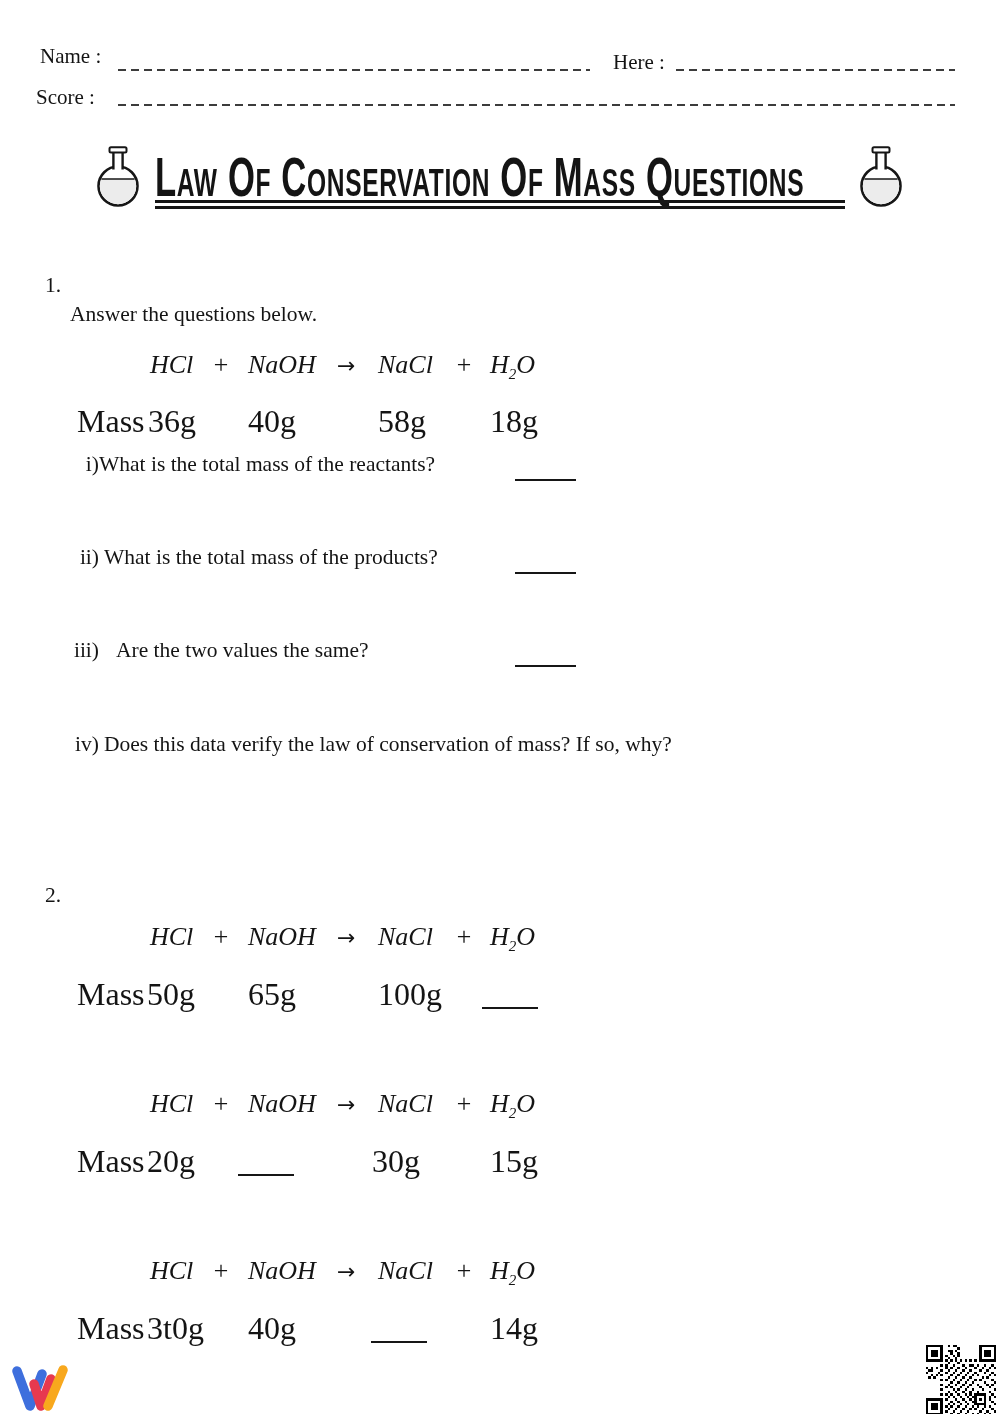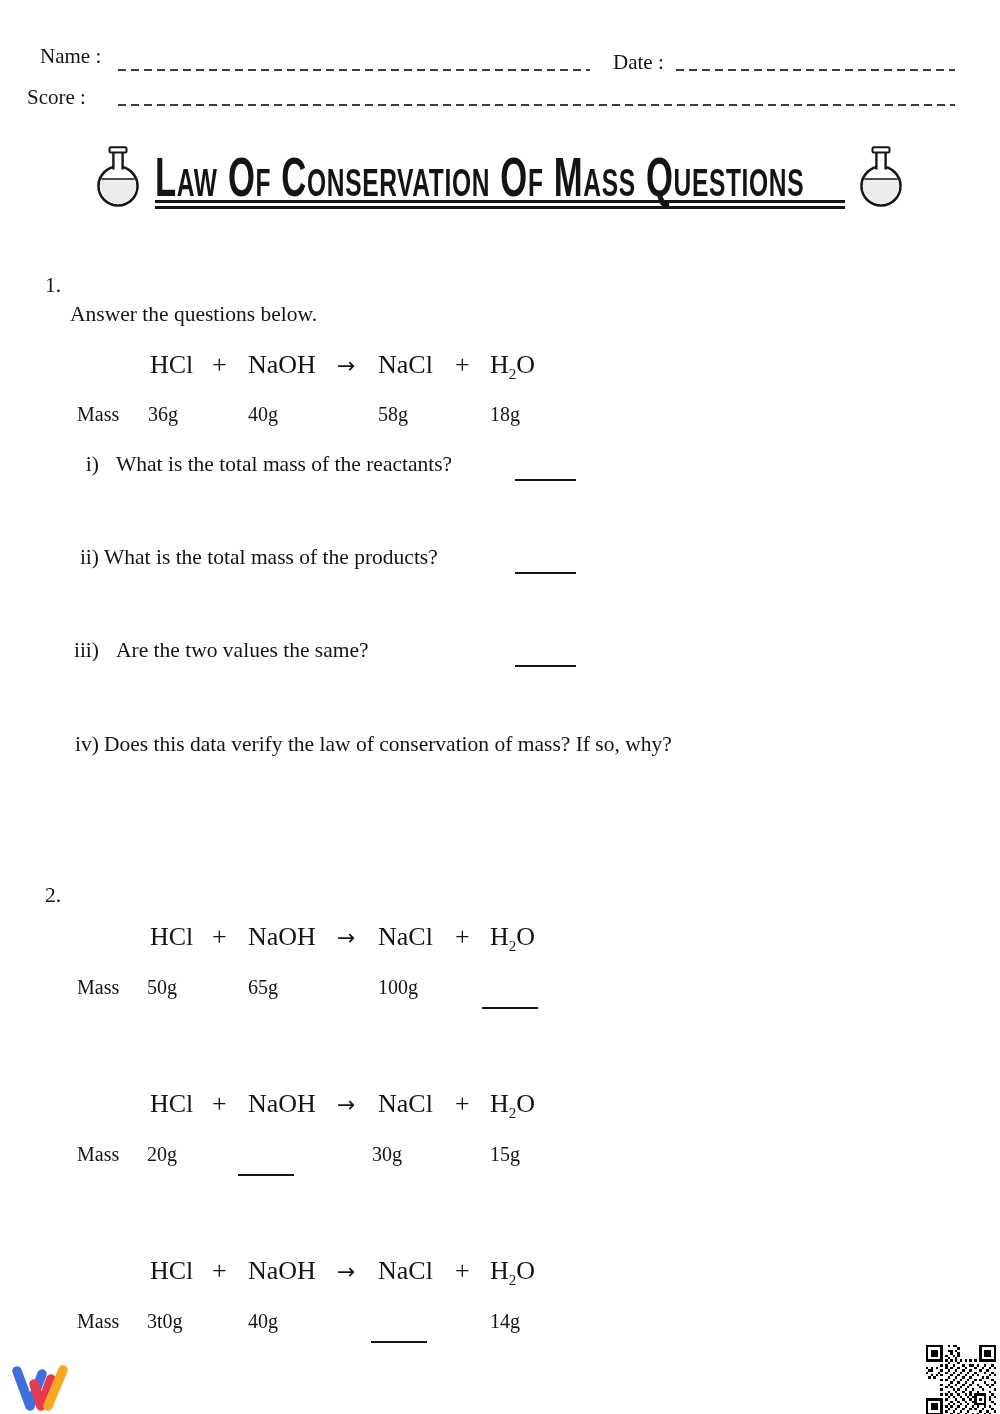--- a/index.html
+++ b/index.html
@@ -6,41 +6,41 @@
   .sheet{position:relative;width:1000px;height:1414px;background:#ffffff;
          font-family:"Liberation Serif",serif;color:#141414;overflow:hidden;}
   .abs{position:absolute;}
   .hdr-label{font-size:21px;}
   .dash{height:2px;background:repeating-linear-gradient(90deg,#3c3c3c 0 8px,transparent 8px 13px);}
   .title-text{font-family:"Liberation Sans",sans-serif;font-weight:700;font-variant:small-caps;
               font-size:55px;line-height:1;letter-spacing:1px;white-space:nowrap;
               transform:scaleX(0.63);transform-origin:0 50%;}
   .dbl-rule{height:3px;border-top:3px solid #161616;border-bottom:3px solid #161616;}
   .body-text{font-size:21.5px;white-space:nowrap;}
-  .eq-t{font-size:26px;white-space:nowrap;}
+  .eq-t{font-size:26px;white-space:nowrap;font-style:italic;}
   .eq-t sub{font-size:15px;line-height:0;}
   .arrow-t{font-family:"DejaVu Sans",sans-serif;font-size:22px;}
-  .mass-t{font-size:20px;white-space:nowrap;}
+  .mass-t{font-size:32px;white-space:nowrap;}
   .subq-label{font-size:21.5px;text-align:right;width:42px;white-space:nowrap;}
   .blank{border-bottom:2px solid #161616;height:18px;}
   .eq-row,.mass-row,.subq-row{left:0;width:1000px;height:0;}
   .brand{font-family:"Liberation Sans",sans-serif;font-weight:700;font-size:28px;
          letter-spacing:0.2px;white-space:nowrap;}
   .scan{font-family:"Liberation Sans",sans-serif;font-size:25px;color:#1f1f1f;white-space:nowrap;}
 </style>
 </head>
 <body>
 
 <div class="sheet">
 
   <span class="abs hdr-label" style="left:40px;top:44px">Name :</span>
   <div class="abs dash" style="left:118px;top:69px;width:472px"></div>
-  <span class="abs hdr-label" style="left:613px;top:50px">Date :</span>
+  <span class="abs hdr-label" style="left:613px;top:50px">Here :</span>
   <div class="abs dash" style="left:676px;top:69px;width:279px"></div>
-  <span class="abs hdr-label" style="left:27px;top:85px">Score :</span>
+  <span class="abs hdr-label" style="left:36px;top:85px">Score :</span>
   <div class="abs dash" style="left:118px;top:104px;width:837px"></div>
 
   <span class="abs" style="left:95px;top:145px">
     <svg width="46" height="64" viewBox="0 0 46 64">
       <circle cx="23" cy="41" r="19.5" fill="#fff" stroke="#161616" stroke-width="2.6"></circle>
       <clipPath id="liqL">
           <rect x="0" y="34" width="46" height="30"></rect>
         </clipPath>
       <circle cx="23" cy="41" r="18.2" fill="#ececec" clip-path="url(#liqL)"></circle>
       <line x1="6.4" y1="34" x2="39.6" y2="34" stroke="#161616" stroke-width="1.6"></line>
@@ -83,21 +83,21 @@
   <div class="abs mass-row" style="top:403px">
     <span class="abs mass-t" style="left:77px">Mass</span>
     <span class="abs mass-t" style="left:148px">36g</span>
     <span class="abs mass-t" style="left:248px">40g</span>
     <span class="abs mass-t" style="left:378px">58g</span>
     <span class="abs mass-t" style="left:490px">18g</span>
   </div>
 
   <div class="abs subq-row" style="top:452px">
     <span class="abs subq-label" style="left:57px">i)</span>
-    <span class="abs body-text" style="left:116px">What is the total mass of the reactants?</span>
+    <span class="abs body-text" style="left:99px">What is the total mass of the reactants?</span>
     <div class="abs blank" style="left:515px;top:9px;width:61px"></div>
   </div>
   <div class="abs subq-row" style="top:545px">
     <span class="abs subq-label" style="left:57px">ii)</span>
     <span class="abs body-text" style="left:104px">What is the total mass of the products?</span>
     <div class="abs blank" style="left:515px;top:9px;width:61px"></div>
   </div>
   <div class="abs subq-row" style="top:638px">
     <span class="abs subq-label" style="left:57px">iii)</span>
     <span class="abs body-text" style="left:116px">Are the two values the same?</span>

